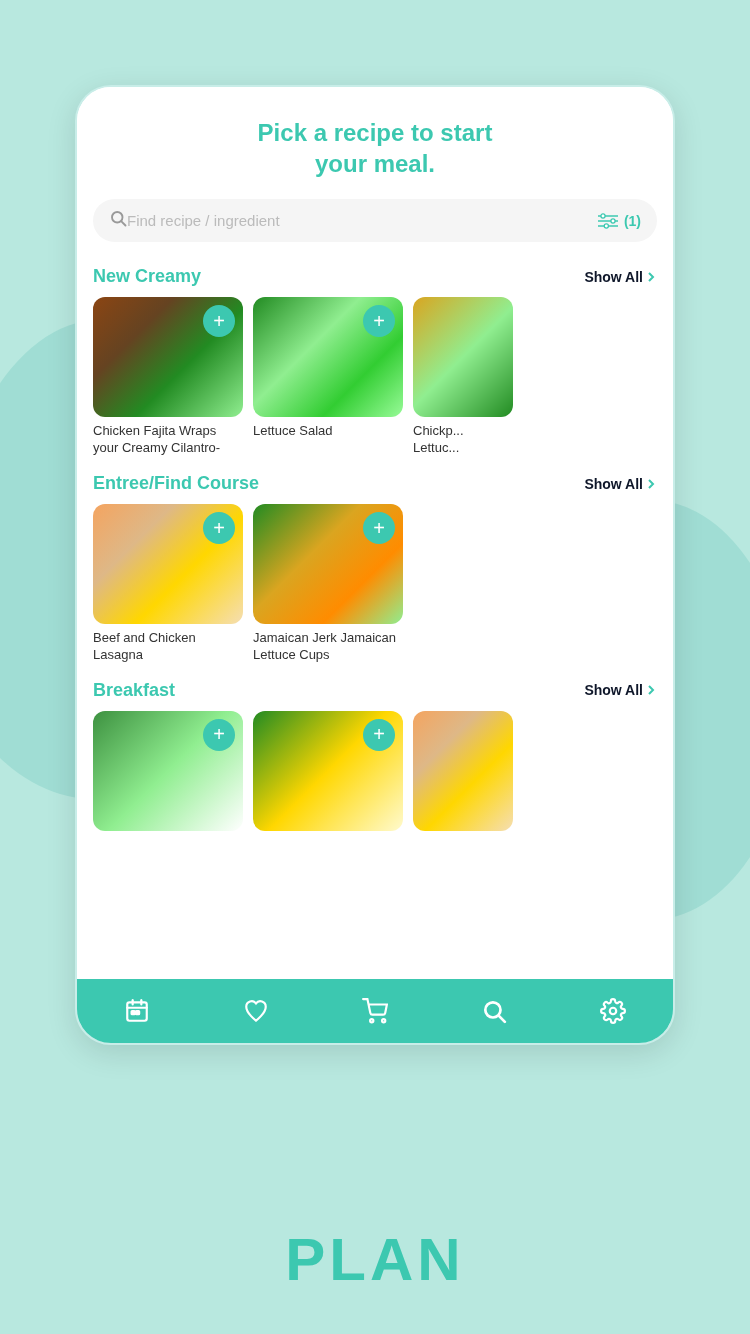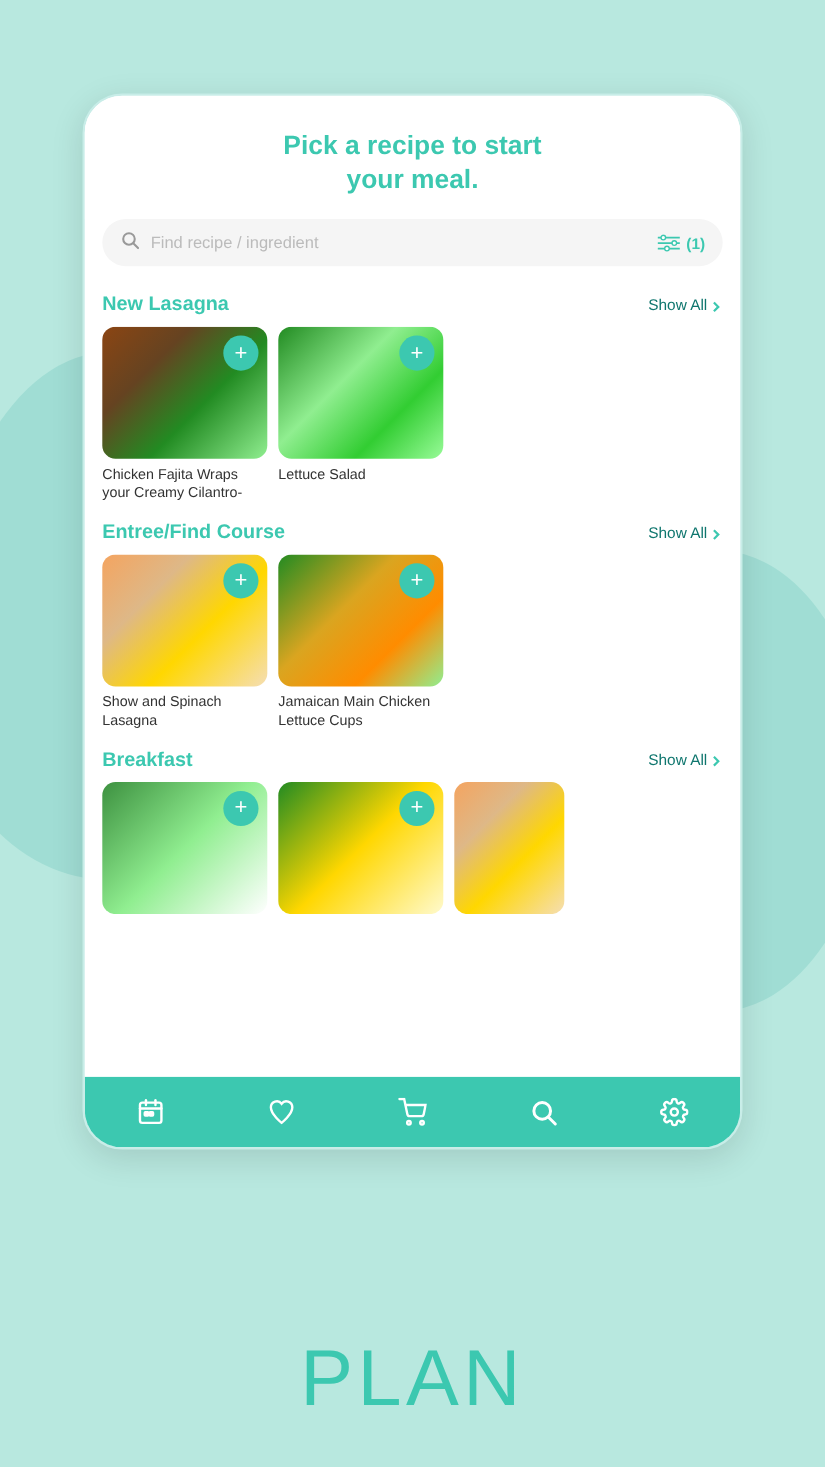--- a/index.html
+++ b/index.html
@@ -77,21 +77,20 @@
     }
 
     
     .search-bar {
       margin: 0 16px 16px;
       background: #f5f5f5;
       border-radius: 28px;
       display: flex;
       align-items: center;
       padding: 10px 16px;
-      gap: 10px;
     }
 
     .search-icon-wrap {
       color: #999;
       font-size: 18px;
     }
 
     .search-input-text {
       flex: 1;
       color: #bbb;
@@ -127,25 +126,25 @@
       padding: 8px 16px 10px;
     }
 
     .section-title {
       color: #3cc8b0;
       font-size: 18px;
       font-weight: 700;
     }
 
     .show-all {
-      color: #0f766e;
+      color: #0f172a;
       font-size: 14px;
-      font-weight: 400;
-      display: flex;
-      align-items: flex-end;
+      font-weight: 700;
+      display: flex;
+      align-items: center;
       gap: 2px;
     }
 
     
     .cards-row {
       display: flex;
       gap: 10px;
       padding: 0 16px;
       overflow-x: hidden;
     }
@@ -234,22 +233,22 @@
       cursor: pointer;
     }
 
     
     .plan-text {
       position: absolute;
       bottom: 40px;
       left: 50%;
       transform: translateX(-50%);
       color: #3cc8b0;
-      font-size: 72px;
-      font-weight: 400;
+      font-size: 60px;
+      font-weight: 700;
       letter-spacing: 4px;
       z-index: 5;
       margin-top: 42px;
     }
 
     
     svg {
       display: inline-block;
     }
 
@@ -292,66 +291,71 @@
           <circle cx="10" cy="15" r="2.5" fill="white" stroke="#3cc8b0" stroke-width="1.5"></circle>
         </svg>
         <span style="color:#3cc8b0; font-size:14px; font-weight:600;">(1)</span>
       </div>
     </div>
 
     <div class="scroll-content">
 
       <div class="section">
         <div class="section-header">
-          <span class="section-title">New Lasagna</span>
+          <span class="section-title">New Creamy</span>
           <span class="show-all">
             <span>Show All</span>
             <svg width="12" height="12" viewBox="0 0 12 12" fill="none" stroke="#3cc8b0" stroke-width="2">
               <polyline points="4,2 8,6 4,10"></polyline>
             </svg>
           </span>
         </div>
         <div class="cards-row">
           <div class="recipe-card">
             <div class="recipe-card-img img-chicken-fajita">
               <div class="add-btn">+</div>
             </div>
             <div class="recipe-card-name">Chicken Fajita Wraps your Creamy Cilantro-</div>
           </div>
           <div class="recipe-card">
             <div class="recipe-card-img img-chicken-salad">
               <div class="add-btn">+</div>
             </div>
             <div class="recipe-card-name">Lettuce Salad</div>
+          </div>
+          <div class="card-third">
+            <div class="recipe-card-img img-chickpea">
+            </div>
+            <div class="recipe-card-name">Chickp...<br>Lettuc...</div>
           </div>
         </div>
       </div>
 
       <div class="section">
         <div class="section-header">
           <span class="section-title">Entree/Find Course</span>
           <span class="show-all">
             <span>Show All</span>
             <svg width="12" height="12" viewBox="0 0 12 12" fill="none" stroke="#3cc8b0" stroke-width="2">
               <polyline points="4,2 8,6 4,10"></polyline>
             </svg>
           </span>
         </div>
         <div class="cards-row">
           <div class="recipe-card">
             <div class="recipe-card-img img-lasagna">
               <div class="add-btn">+</div>
             </div>
-            <div class="recipe-card-name">Show and Spinach Lasagna</div>
+            <div class="recipe-card-name">Beef and Chicken Lasagna</div>
           </div>
           <div class="recipe-card">
             <div class="recipe-card-img img-jerk-chicken">
               <div class="add-btn">+</div>
             </div>
-            <div class="recipe-card-name">Jamaican Main Chicken Lettuce Cups</div>
+            <div class="recipe-card-name">Jamaican Jerk Jamaican Lettuce Cups</div>
           </div>
         </div>
       </div>
 
       <div class="section">
         <div class="section-header">
           <span class="section-title">Breakfast</span>
           <span class="show-all">
             <span>Show All</span>
             <svg width="12" height="12" viewBox="0 0 12 12" fill="none" stroke="#3cc8b0" stroke-width="2">

